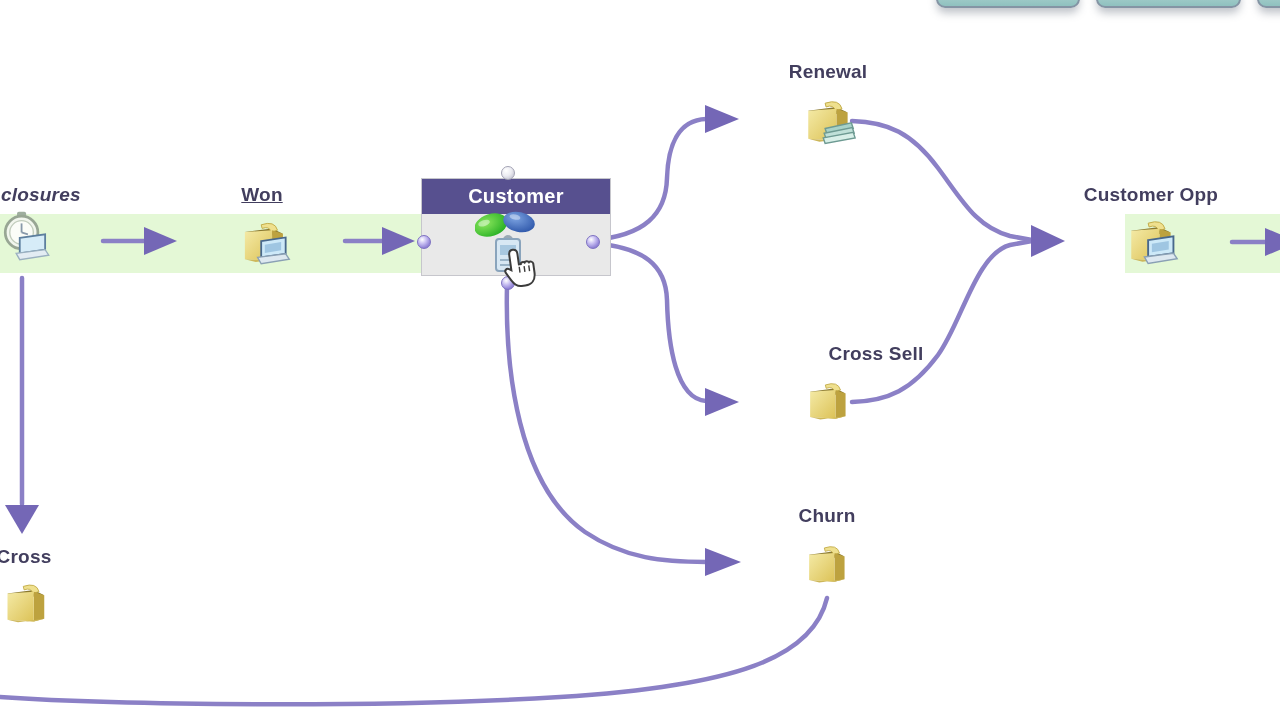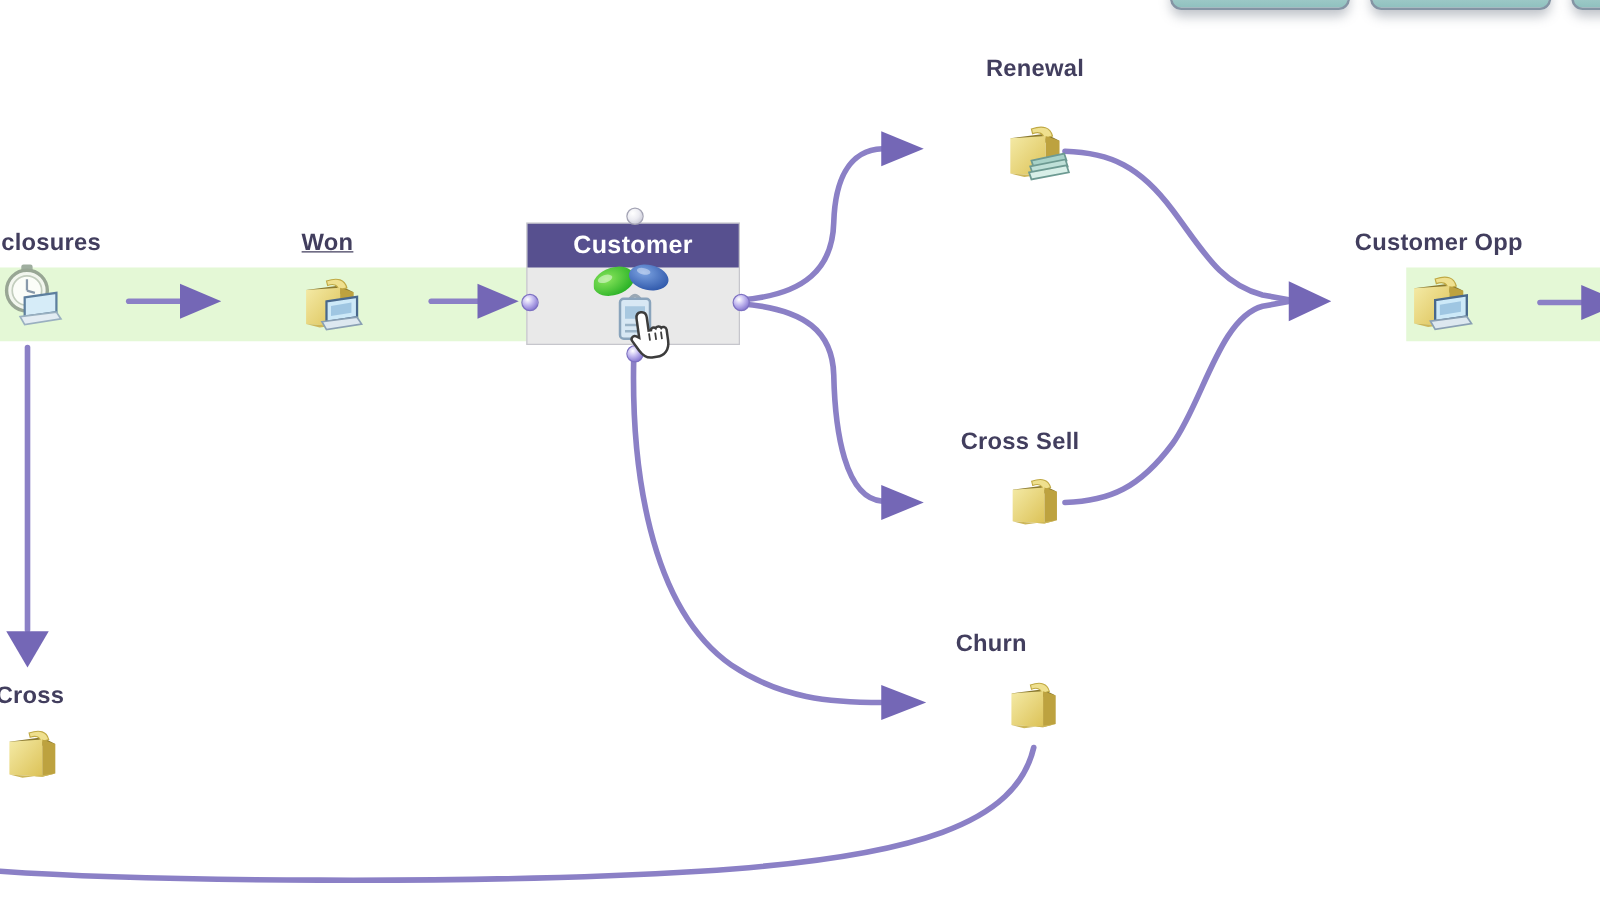--- a/index.html
+++ b/index.html
@@ -13,25 +13,25 @@
   .lane.right{left:1125px;width:155px;}
   
   .wires{position:absolute;left:0;top:0;width:1280px;height:720px;}
   .wires path{stroke:#8b80c6;stroke-width:4.5;fill:none;stroke-linecap:round;}
   .wires polygon{fill:#7467b6;}
   
   .nlabel{
     position:absolute;font-size:19px;font-weight:bold;color:#423e5e;
     white-space:nowrap;transform:translateX(-50%);letter-spacing:.2px;
   }
-  .nlabel.raw{transform:none;}
+  .nlabel.raw{transform:none;font-style:italic;}
   .nicon{position:absolute;}
   
   .stage-node{
-    position:absolute;left:421px;top:178px;width:171px;height:98px;
+    position:absolute;left:421px;top:178px;width:190px;height:98px;
     border:1px solid #c6c6cc;background:#e9e9e9;box-sizing:border-box;
   }
   .stage-node .hdr{
     height:35px;background:#57508f;color:#ffffff;font-size:20px;font-weight:bold;
     display:flex;align-items:center;justify-content:center;letter-spacing:.3px;
   }
   .handle{
     position:absolute;width:14px;height:14px;border-radius:50%;
     background:radial-gradient(circle at 35% 30%, #ffffff 0%, #c9c0f2 35%, #9486d8 70%, #7265ba 100%);
     border:1px solid #7d71c2;box-sizing:border-box;
@@ -150,31 +150,31 @@
   <div class="nlabel raw" style="left:1px;top:184px;">closures</div>
   <svg class="nicon" style="left:-2px;top:208px;" width="58" height="58">
       <use href="#sym-stopwatch-computer"></use>
     </svg>
 
   <div class="nlabel" style="left:262px;top:184px;text-decoration:underline;">Won</div>
   <svg class="nicon" style="left:234px;top:213px;" width="58" height="58">
       <use href="#sym-folder-computer"></use>
     </svg>
 
-  <div class="nlabel" style="left:828px;top:45px;">Renewal</div>
+  <div class="nlabel" style="left:828px;top:61px;">Renewal</div>
   <svg class="nicon" style="left:797px;top:91px;" width="60" height="60">
       <use href="#sym-folder-docs"></use>
     </svg>
 
-  <div class="nlabel" style="left:816px;top:343px;">Cross Sell</div>
+  <div class="nlabel" style="left:876px;top:343px;">Cross Sell</div>
   <svg class="nicon" style="left:800px;top:374px;" width="54" height="54">
       <use href="#sym-folder"></use>
     </svg>
 
-  <div class="nlabel" style="left:793px;top:505px;">Churn</div>
+  <div class="nlabel" style="left:827px;top:505px;">Churn</div>
   <svg class="nicon" style="left:799px;top:537px;" width="54" height="54">
       <use href="#sym-folder"></use>
     </svg>
 
   <div class="nlabel" style="left:24px;top:546px;">Cross</div>
   <svg class="nicon" style="left:-3px;top:575px;" width="56" height="56">
       <use href="#sym-folder"></use>
     </svg>
 
   <div class="nlabel" style="left:1151px;top:184px;text-align:right;">Customer Opp</div>

